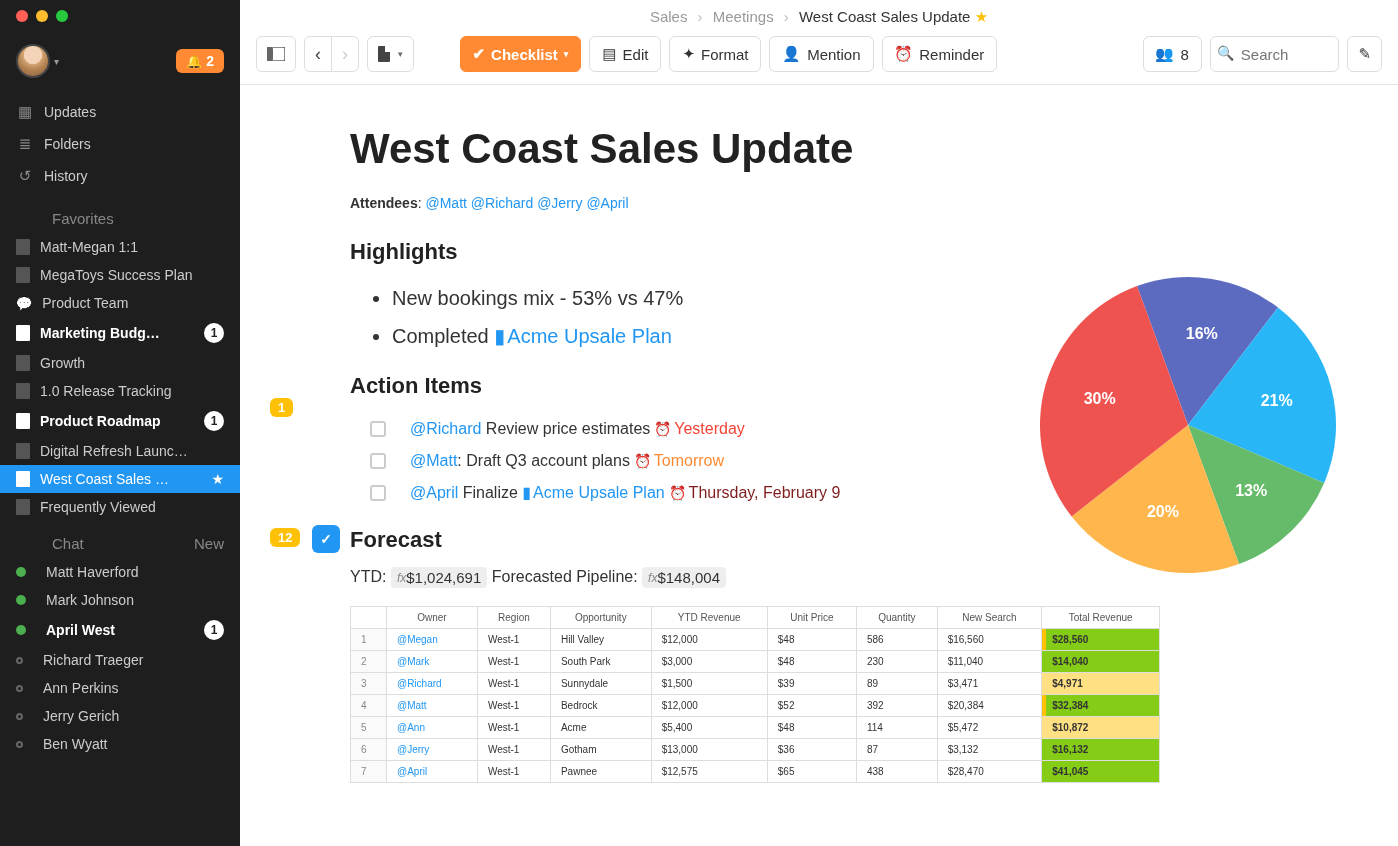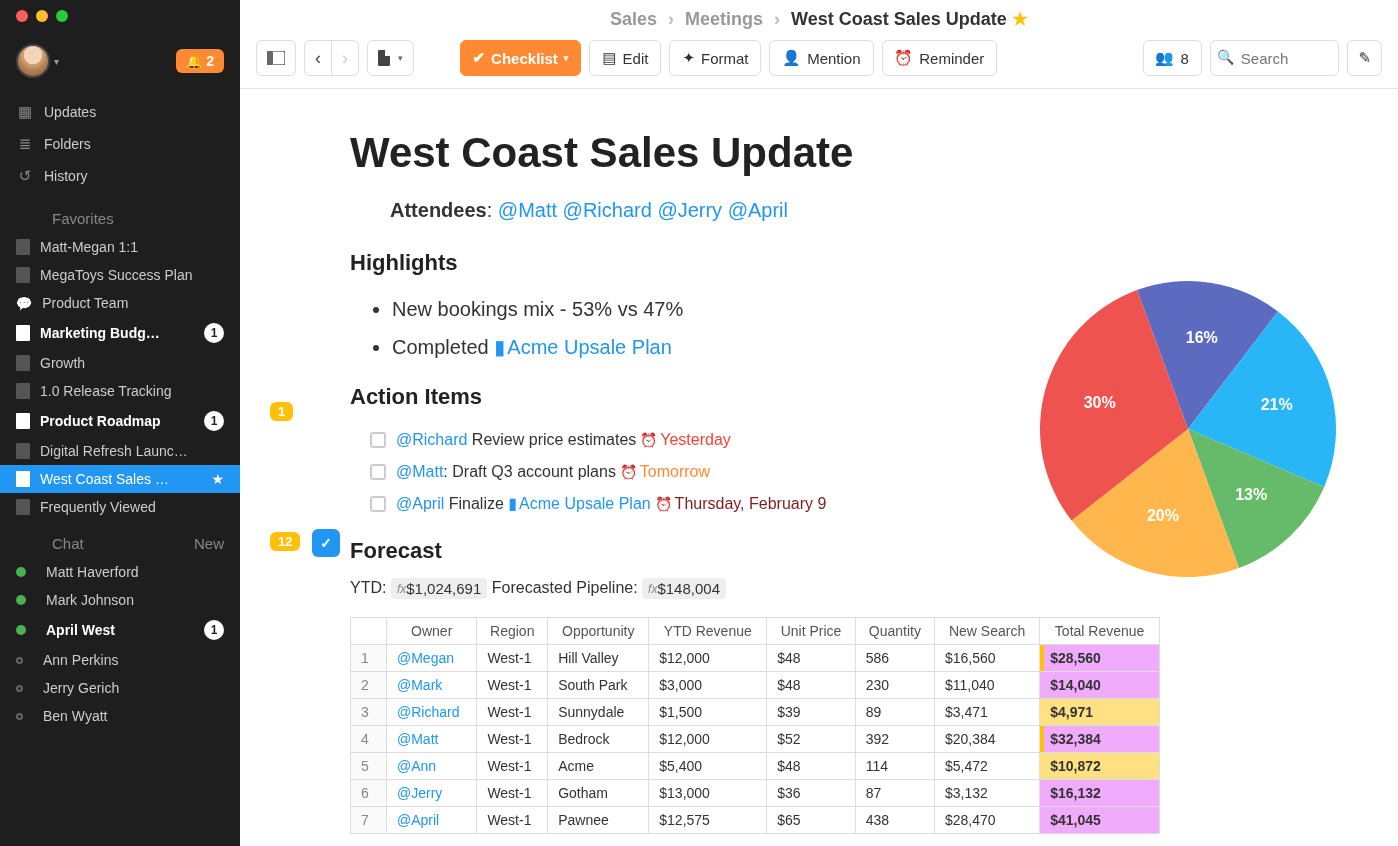--- a/index.html
+++ b/index.html
@@ -43,21 +43,21 @@
 .chat-item { display: flex; align-items: center; gap: 20px; padding: 6px 16px; cursor: pointer; }
 .status-dot { width: 10px; height: 10px; border-radius: 50%; flex-shrink: 0; }
 .dot-online { background: #4caf50; }
 .dot-offline { background: transparent; border: 2px solid #666; width: 7px; height: 7px; }
 .chat-item.bold { font-weight: 700; color: #fff; }
 
 
 .main { flex: 1; display: flex; flex-direction: column; overflow: hidden; }
 
 
-.breadcrumb-bar { text-align: center; padding: 8px 0 4px; color: #999; font-size: 18px; font-weight: bold; }
+.breadcrumb-bar { text-align: center; padding: 8px 0 4px; color: #999; font-size: 15px; }
 .breadcrumb-bar .sep { margin: 0 6px; color: #bbb; }
 .breadcrumb-bar .current { color: #333; }
 .star-fav { color: #ffc107; }
 
 
 .toolbar { display: flex; align-items: center; gap: 8px; padding: 6px 16px 12px; border-bottom: 1px solid #e5e5e5; }
 .tb-btn { border: 1px solid #ddd; background: #fff; border-radius: 6px; height: 36px; padding: 0 12px; display: inline-flex; align-items: center; gap: 6px; cursor: pointer; font-size: 15px; color: #333; }
 .tb-btn.icon-only { padding: 0 10px; }
 .tb-btn.primary { background: #ff8a33; border-color: #ff8a33; color: #fff; font-weight: 600; }
 .tb-group { display: flex; }
@@ -66,54 +66,54 @@
 .tb-group .tb-btn:last-child { border-radius: 0 6px 6px 0; }
 .search-wrap { flex: 1; max-width: 140px; position: relative; }
 .search-input { width: 100%; height: 36px; border: 1px solid #ddd; border-radius: 6px; padding: 0 10px 0 30px; font-size: 15px; }
 .search-icon-pos { position: absolute; left: 8px; top: 9px; color: #888; }
 .spacer-flex { flex: 1; }
 
 
 .doc-scroll { flex: 1; overflow-y: auto; position: relative; }
 .doc-body { max-width: 960px; padding: 40px 40px 40px 110px; position: relative; }
 .doc-title { font-size: 42px; font-weight: 700; margin-bottom: 22px; color: #222; }
-.attendees-line { font-size: 20px; margin-bottom: 28px; margin-left: 40px; }
+.attendees-line { font-size: 14px; margin-bottom: 28px; }
 .bold-label { font-weight: 700; }
 .mention { color: #2196f3; cursor: pointer; }
 .h2 { font-size: 22px; font-weight: 700; margin: 18px 0 14px; color: #222; }
 
 .bullet-list { list-style: disc; padding-left: 42px; font-size: 20px; line-height: 1.9; }
 .link-doc { color: #2196f3; cursor: pointer; }
 .link-doc-icon { color: #2196f3; margin-right: 2px; }
 
 .margin-badge { position: absolute; left: 30px; background: #ffc107; color: #fff; font-weight: 700; border-radius: 6px; padding: 2px 8px; font-size: 13px; }
 .margin-check { position: absolute; left: 72px; width: 28px; height: 28px; background: #2196f3; border-radius: 6px; display: flex; align-items: center; justify-content: center; color: #fff; font-weight: 700; }
 
 .action-list { padding-left: 20px; font-size: 16px; line-height: 2; }
-.action-row { display: flex; align-items: center; gap: 10px; }
+.action-row { display: flex; align-items: center; gap: 24px; }
 .checkbox { width: 16px; height: 16px; border: 2px solid #ccc; border-radius: 3px; cursor: pointer; flex-shrink: 0; }
 .due-red { color: #f44336; }
 .due-orange { color: #ff8a33; }
 .due-blue { color: #7f1d1d; }
 .clock-icon { font-size: 14px; margin-right: 2px; }
 
 .formula-chip { background: #eee; border-radius: 4px; padding: 2px 6px; font-size: 15px; display: inline-flex; align-items: center; }
 .fx-label { font-style: italic; color: #888; font-size: 12px; }
 .ytd-line { font-size: 16px; margin: 14px 0 18px; }
 
 
 .pie-wrap { position: absolute; right: 60px; top: 190px; width: 300px; height: 300px; }
 
 
-.data-table { border-collapse: collapse; width: 100%; font-size: 14px; margin-top: 6px; }
+.data-table { border-collapse: collapse; width: 100%; font-size: 10px; margin-top: 6px; }
 .data-table th, .data-table td { border: 1px solid #ddd; padding: 5px 10px; text-align: left; }
 .data-table th { font-weight: 400; color: #555; text-align: center; background: #fff; }
 .row-num { text-align: center; color: #888; width: 36px; background: #fafafa; }
 .num-cell { text-align: right; }
-.rev-green { background: #f0abfc; text-align: right; font-weight: 600; }
+.rev-green { background: #84cc16; text-align: right; font-weight: 600; }
 .rev-yellow { background: #ffe082; text-align: right; font-weight: 600; }
 .rev-marker-g { position: relative; }
 .rev-marker-g::before { content:""; position:absolute; left:0; top:0; bottom:0; width:4px; background:#ffc107; }
 
 svg { display: block; }
 </style>
 </head>
 <body>
 
 <div class="window-controls">
@@ -210,20 +210,24 @@
           <span class="fav-label">Matt Haverford</span>
         </div>
         <div class="chat-item">
           <span class="status-dot dot-online"></span>
           <span class="fav-label">Mark Johnson</span>
         </div>
         <div class="chat-item bold">
           <span class="status-dot dot-online"></span>
           <span class="fav-label">April West</span>
           <span class="count-bubble">1</span>
+        </div>
+        <div class="chat-item">
+          <span class="status-dot dot-offline"></span>
+          <span class="fav-label">Richard Traeger</span>
         </div>
         <div class="chat-item">
           <span class="status-dot dot-offline"></span>
           <span class="fav-label">Ann Perkins</span>
         </div>
         <div class="chat-item">
           <span class="status-dot dot-offline"></span>
           <span class="fav-label">Jerry Gerich</span>
         </div>
         <div class="chat-item">

